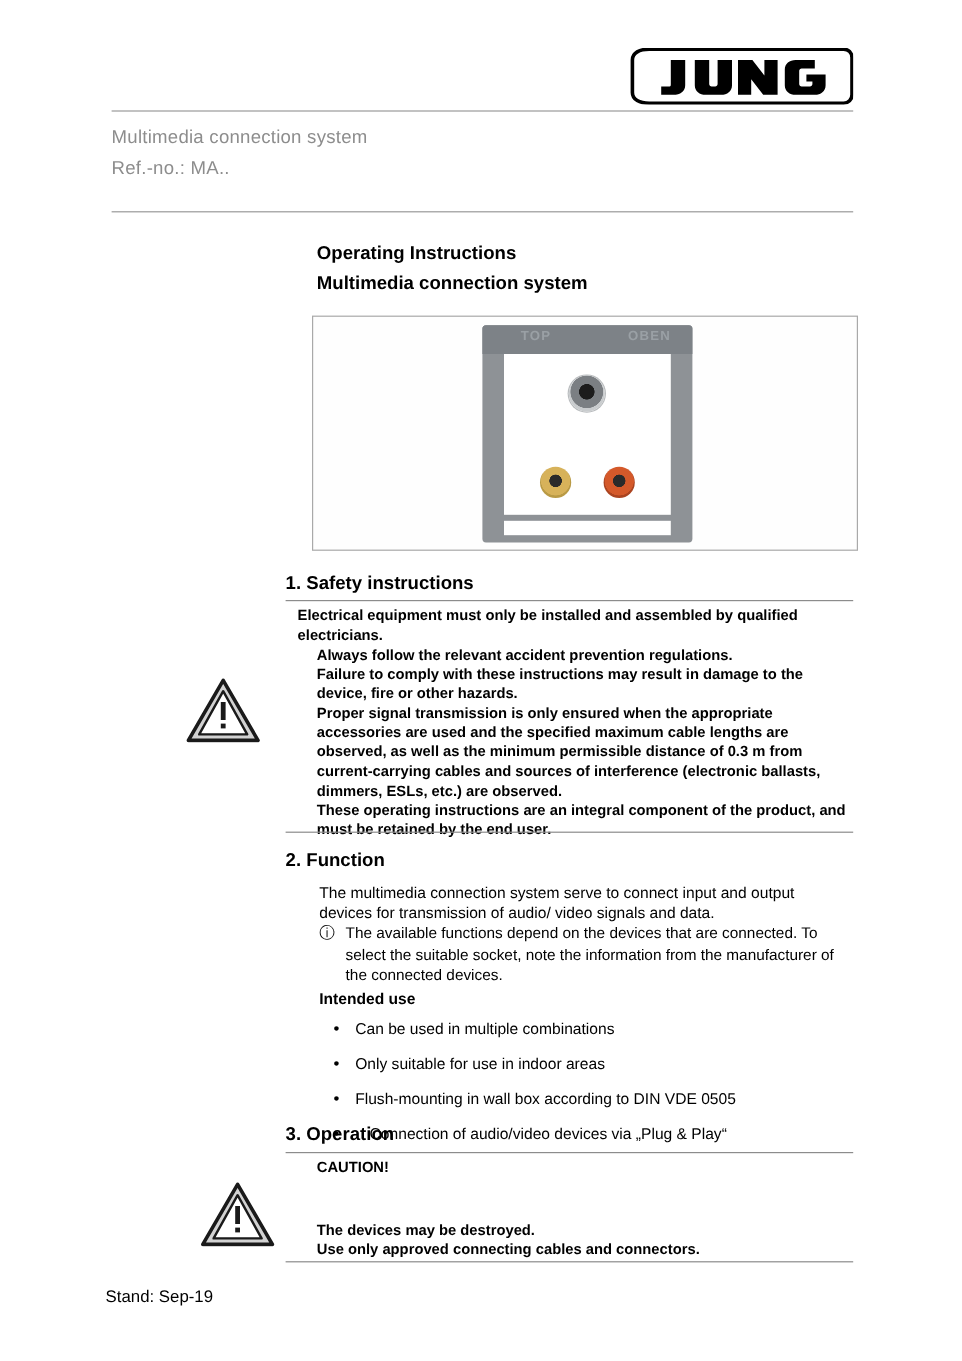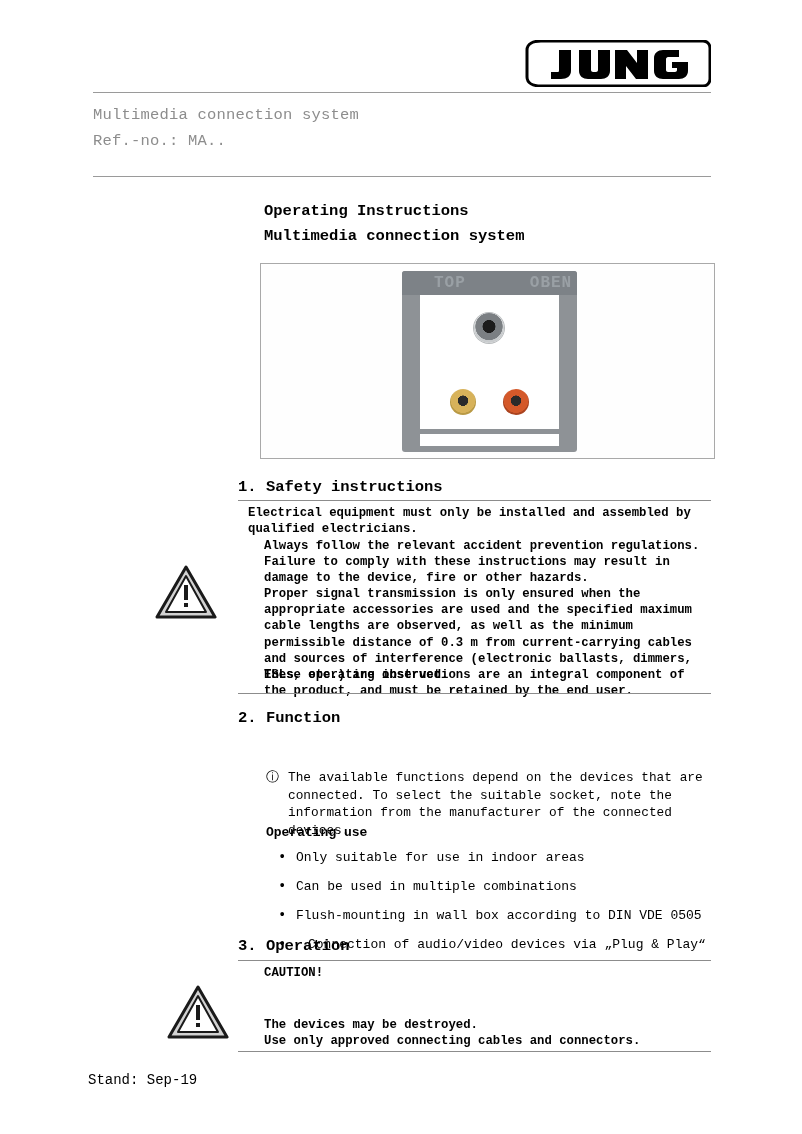--- a/index.html
+++ b/index.html
@@ -12,21 +12,20 @@
     background: #ffffff;
     font-family: "Liberation Sans", sans-serif;
     color: #000000;
     position: relative;
     overflow: hidden;
   }
   .page {
     position: relative;
     width: 654px;
     height: 1134px;
-    font-family: Liberation Mono, monospace;
   }
 
   
   .logo-wrap {
     position: absolute;
     top: 40px;
     left: 519px;
     width: 192px;
     height: 47px;
   }
@@ -106,21 +105,21 @@
     position: absolute;
     left: 0; top: 0; right: 0; height: 24px;
     background: #7d8287;
     border-radius: 3px 3px 0 0;
   }
   .device-label {
     position: absolute;
     top: 3px;
     width: 100%;
     text-align: center;
-    font-size: 16px;
+    font-size: 11px;
     letter-spacing: 1px;
     color: #9aa0a5;
     font-weight: bold;
   }
   .device-label span { margin: 0 32px; }
   .device-plate {
     position: absolute;
     left: 18px;
     top: 24px;
     width: 139px;
@@ -299,31 +298,32 @@
   <div class="body-block bold" style="top:505px; left:248px; width:447px;">Electrical equipment must only be installed and assembled by qualified electricians.</div>
   <div class="body-block bold" style="top:538px; left:264px; width:447px;">Always follow the relevant accident prevention regulations.</div>
   <div class="body-block bold" style="top:554px; left:264px; width:447px;">Failure to comply with these instructions may result in damage to the device, fire or other hazards.</div>
   <div class="body-block bold" style="top:586px; left:264px; width:447px;">Proper signal transmission is only ensured when the appropriate accessories are used and the specified maximum cable lengths are observed, as well as the minimum permissible distance of 0.3 m from current-carrying cables and sources of interference (electronic ballasts, dimmers, ESLs, etc.) are observed.</div>
   <div class="body-block bold" style="top:667px; left:264px; width:447px;">These operating instructions are an integral component of the product, and must be retained by the end user.</div>
 
   <div class="hr" style="top:693px; left:238px; width:473px;"></div>
 
   <div class="section-head" style="top:709px;">2. Function</div>
 
+  <div class="body-block" style="top:735px; left:266px; width:420px; font-size:13px; line-height:17px;">The multimedia connection system serve to connect input and output devices for transmission of audio/ video signals and data.</div>
 
   <div class="info-row" style="top:769px;">
     <span class="info-icon">ⓘ</span>
     <span>The available functions depend on the devices that are connected. To select the suitable socket, note the information from the manufacturer of the connected devices.</span>
   </div>
 
-  <div class="body-block bold" style="top:825px; left:266px; font-size:13px;">Operating use</div>
+  <div class="body-block bold" style="top:825px; left:266px; font-size:13px;">Intended use</div>
 
   <div class="bullet-list" style="top:843px; width:440px;">
+    <div class="bullet-row">Can be used in multiple combinations</div>
     <div class="bullet-row">Only suitable for use in indoor areas</div>
-    <div class="bullet-row">Can be used in multiple combinations</div>
     <div class="bullet-row">Flush-mounting in wall box according to DIN VDE 0505</div>
     <div class="bullet-row indent-more">Connection of audio/video devices via „Plug &amp; Play“</div>
   </div>
 
   <div class="section-head" style="top:937px;">3. Operation</div>
   <div class="hr" style="top:960px; left:238px; width:473px;"></div>
 
   <div class="warn-tri" style="top:985px; left:167px;">
     <svg viewBox="0 0 62 54" width="62" height="54">
       <polygon points="31,2 60,52 2,52" fill="#d2d2d2" stroke="#1a1a1a" stroke-width="3" stroke-linejoin="round"></polygon>

